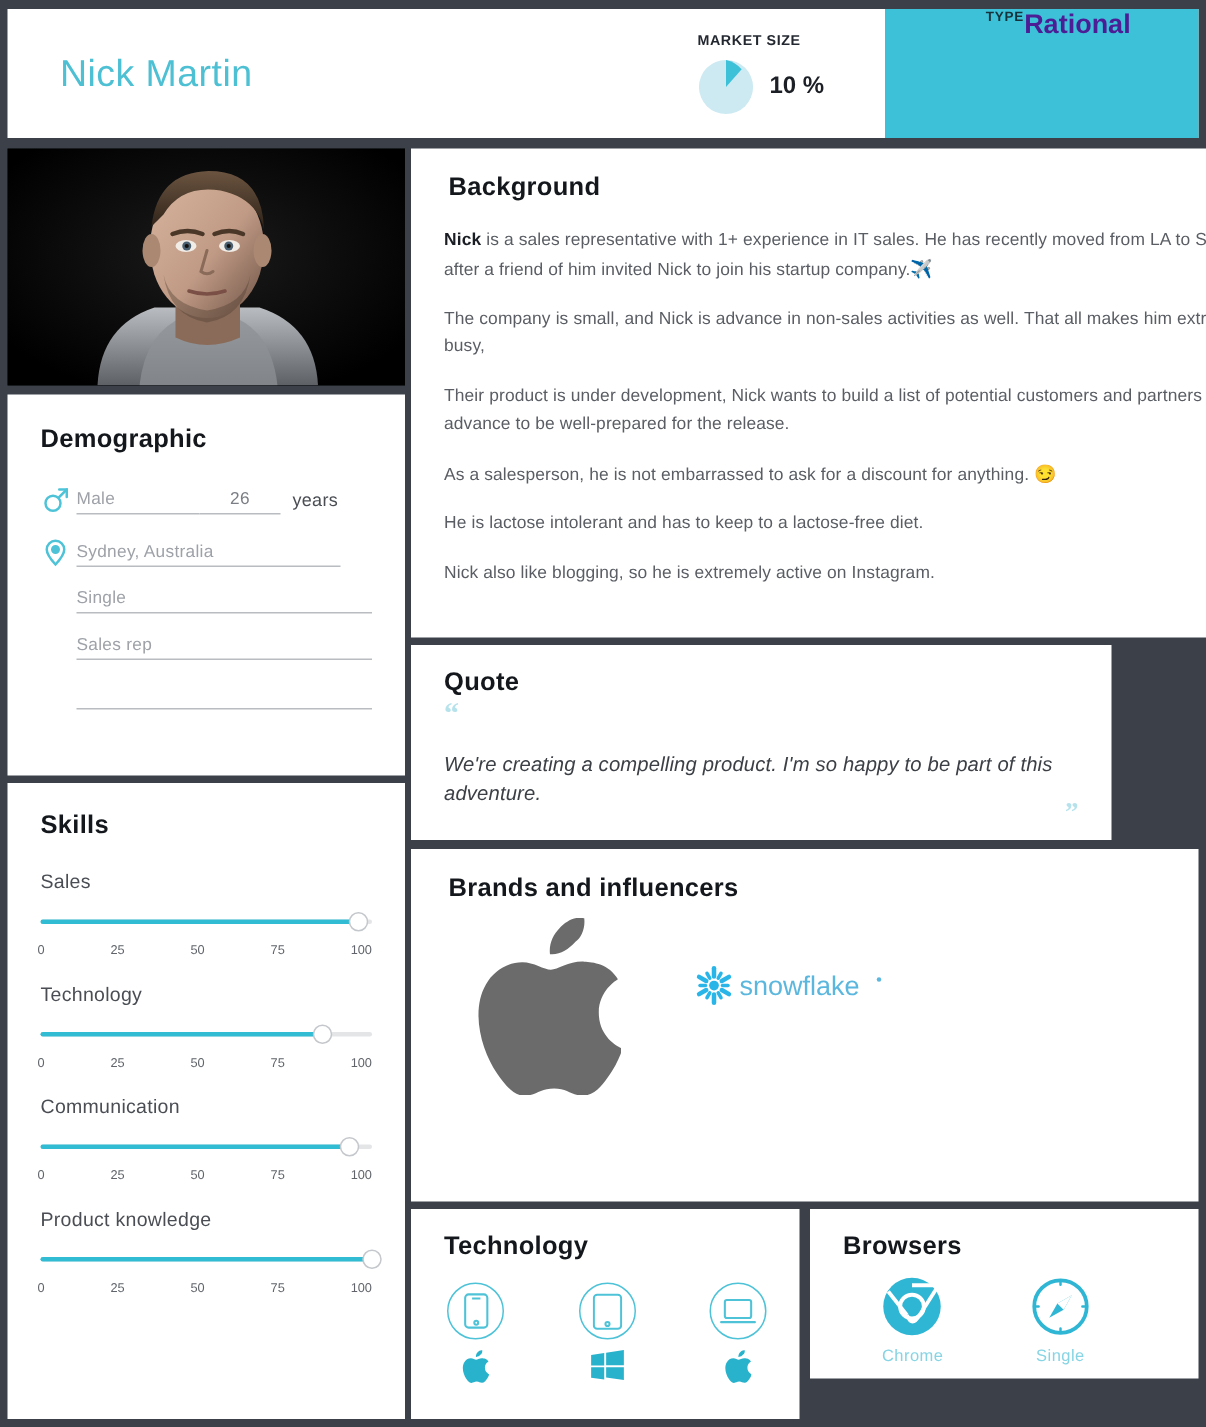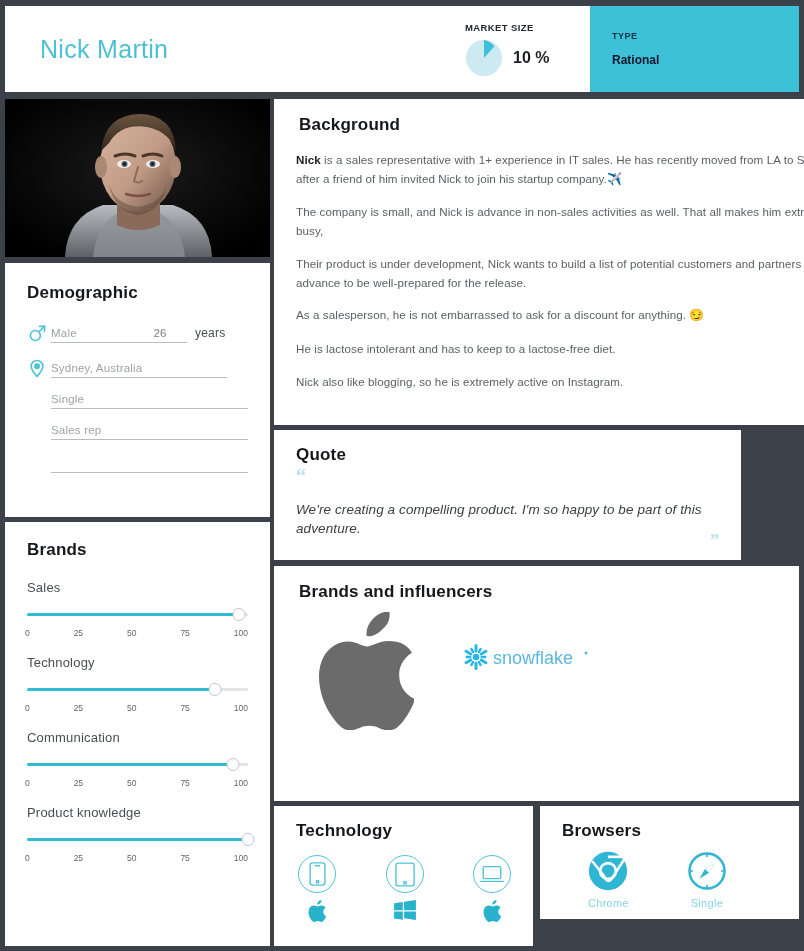--- a/index.html
+++ b/index.html
@@ -15,23 +15,23 @@
 
   
   .header { left: 5px; top: 6px; width: 794px; height: 86px; display: flex; }
   .header .name-zone { flex: 0 0 460px; display: flex; align-items: center; padding-left: 35px; }
   .persona-name { color: #4ec0d4; font-size: 25px; font-weight: 400; letter-spacing: .3px; }
   .header .market-zone { flex: 0 0 125px; display: flex; flex-direction: column; justify-content: center; }
   .market-label { font-size: 9.5px; font-weight: 700; color: #232830; letter-spacing: .4px; margin-bottom: 6px; }
   .market-row { display: flex; align-items: center; gap: 10px; }
   .pie { width: 38px; height: 38px; }
   .market-pct { font-size: 16px; font-weight: 700; color: #1c2026; }
-  .header .type-zone { flex: 1; background: #3dc1d8; display: flex; flex-direction: column; justify-content: center; padding-left: 22px; }
+  .header .type-zone { flex: 1; background: #3dc1d8; display: flex; justify-content: center; padding-left: 22px; }
   .type-label { font-size: 9px; font-weight: 700; color: #16323a; letter-spacing: .5px; margin-bottom: 12px; }
-  .type-value { font-size: 12px; font-weight: 700; color: #0f172a; }
+  .type-value { font-size: 18px; font-weight: 700; color: #4c1d95; }
 
   
   .photo { left: 5px; top: 99px; width: 265px; height: 158px; overflow: hidden; background: #000; }
   .photo svg { display: block; width: 100%; height: 100%; }
 
   
   .demo { left: 5px; top: 263px; width: 265px; height: 254px; padding: 20px 22px 0 22px; }
   .sec-title { font-size: 17px; font-weight: 700; color: #14181d; letter-spacing: .2px; }
   .demo .sec-title { margin-bottom: 20px; }
   .demo-row { display: flex; align-items: flex-end; gap: 0; margin-bottom: 15px; }
@@ -204,21 +204,21 @@
     <div class="demo-row" style="padding-left:24px;">
       <span class="field f-full">Sales rep</span>
     </div>
 
     <div class="demo-row" style="padding-left:24px;">
       <span class="field f-empty"></span>
     </div>
   </div>
 
   <div class="card skills">
-    <div class="sec-title">Brands</div>
+    <div class="sec-title">Skills</div>
     <div id="skills-list">
         <div class="skill-block">
           <div class="skill-name">Sales</div>
           <div class="slider">
             <div class="track"></div>
             <div class="fill" style="width:96%"></div>
             <div class="knob" style="left:96%"></div>
           </div>
           <div class="ticks">
             <span>0</span>

